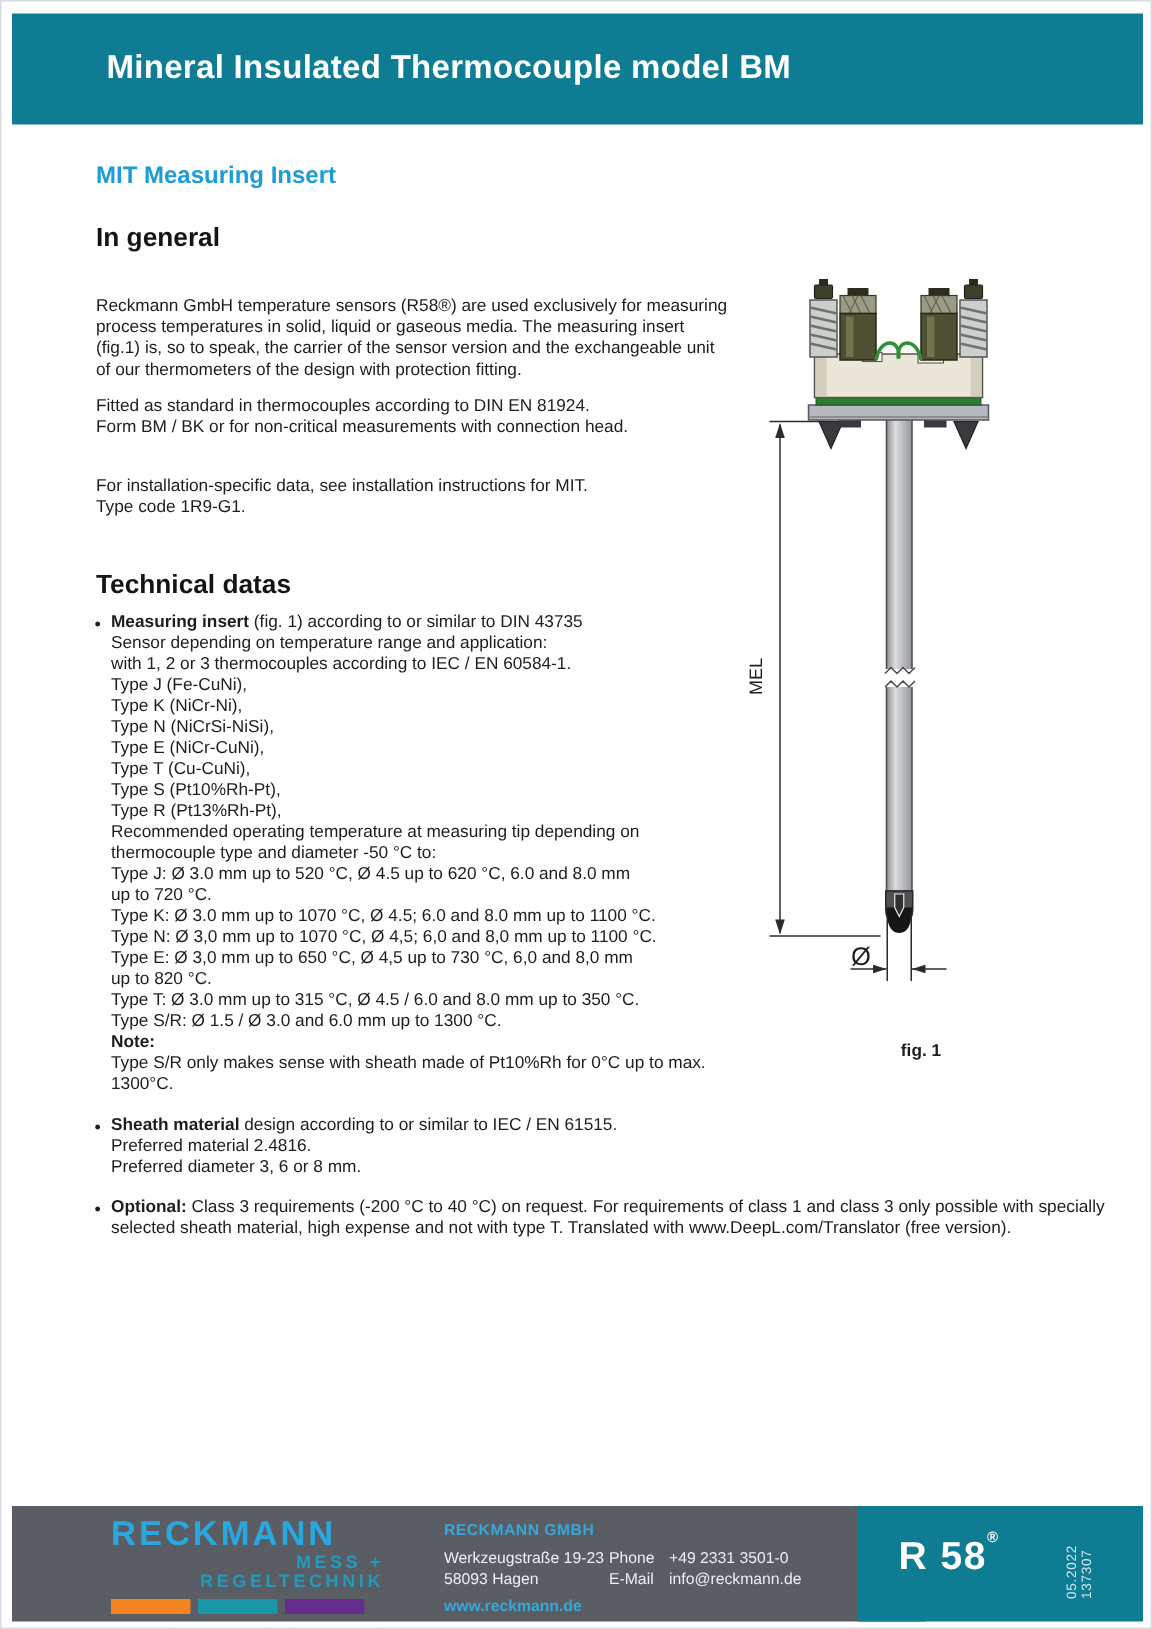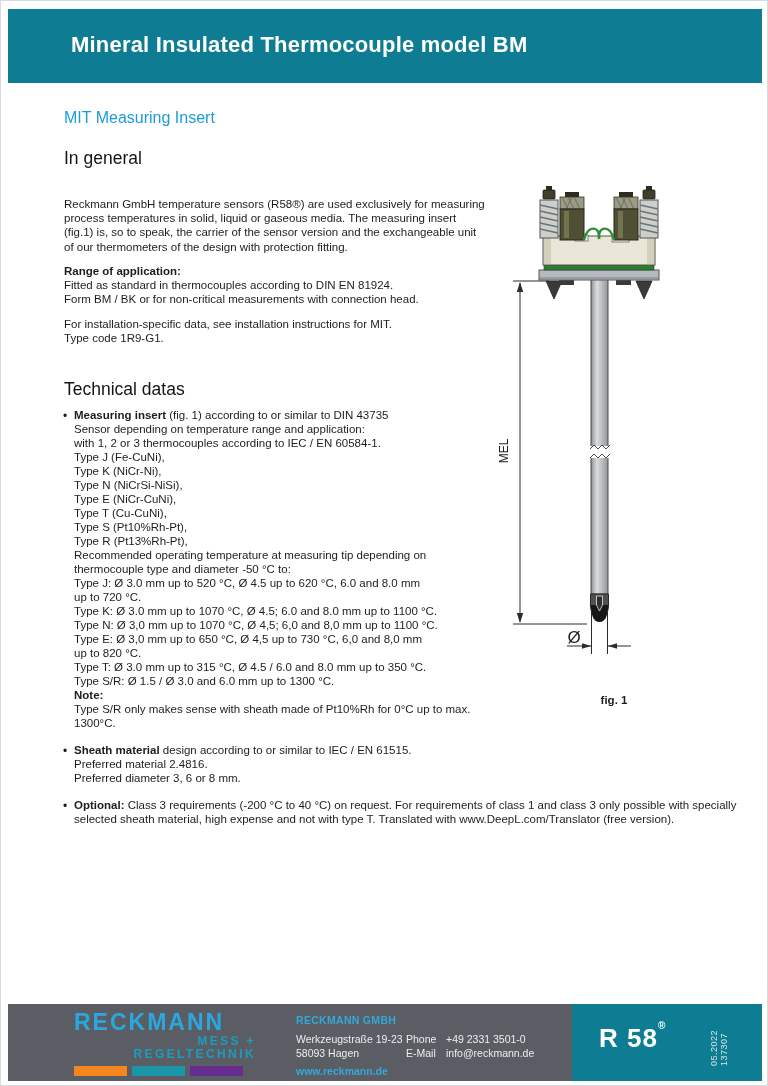--- a/index.html
+++ b/index.html
@@ -7,22 +7,22 @@
     position:relative;width:768px;height:1086px;margin:0 auto;
     background:#ffffff;overflow:hidden;box-sizing:border-box;
     border:1px solid #d7dbde;
     font-family:"Liberation Sans","DejaVu Sans",sans-serif;
     color:#1d1d1f;
   }
   
   .band{position:absolute;left:7px;top:8px;width:754px;height:74px;background:#0e7d93;
         display:flex;align-items:center;}
   .band h1{margin:0;padding-left:63px;padding-bottom:2px;font-size:22px;font-weight:bold;color:#ffffff;letter-spacing:0.2px;}
-  .subtitle{position:absolute;left:63px;top:108px;font-size:16px;font-weight:normal;color:#1b9cd9;}
-  .h2{position:absolute;left:63px;font-size:17.5px;font-weight:normal;color:#141414;}
+  .subtitle{position:absolute;left:63px;top:108px;font-size:16px;font-weight:bold;color:#1b9cd9;}
+  .h2{position:absolute;left:63px;font-size:17.5px;font-weight:bold;color:#141414;}
   
   .tb{position:absolute;left:63px;}
   .line{white-space:nowrap;font-size:11.5px;line-height:14.2px;color:#1d1d1f;}
   .tl .line{line-height:14px;}
   .b{font-weight:bold;}
   .bullet{position:absolute;font-size:12px;line-height:14px;color:#1d1d1f;}
   .ind{margin-left:10px;}
   
   .fig{position:absolute;left:490px;top:185px;width:270px;height:535px;}
   
@@ -57,21 +57,20 @@
   <div class="subtitle">MIT Measuring Insert</div>
 
   <div class="h2" style="top:147px;">In general</div>
   <div class="tb" style="top:196px;">
     <div class="line">Reckmann GmbH temperature sensors (R58®) are used exclusively for measuring</div>
     <div class="line">process temperatures in solid, liquid or gaseous media. The measuring insert</div>
     <div class="line">(fig.1) is, so to speak, the carrier of the sensor version and the exchangeable unit</div>
     <div class="line">of our thermometers of the design with protection fitting.</div>
   </div>
   <div class="tb" style="top:263px;">
-    <div class="line b">Range of application:</div>
     <div class="line">Fitted as standard in thermocouples according to DIN EN 81924.</div>
     <div class="line">Form BM / BK or for non-critical measurements with connection head.</div>
   </div>
   <div class="tb" style="top:316px;">
     <div class="line">For installation-specific data, see installation instructions for MIT.</div>
     <div class="line">Type code 1R9-G1.</div>
   </div>
 
   <div class="h2" style="top:378px;">Technical datas</div>
 

